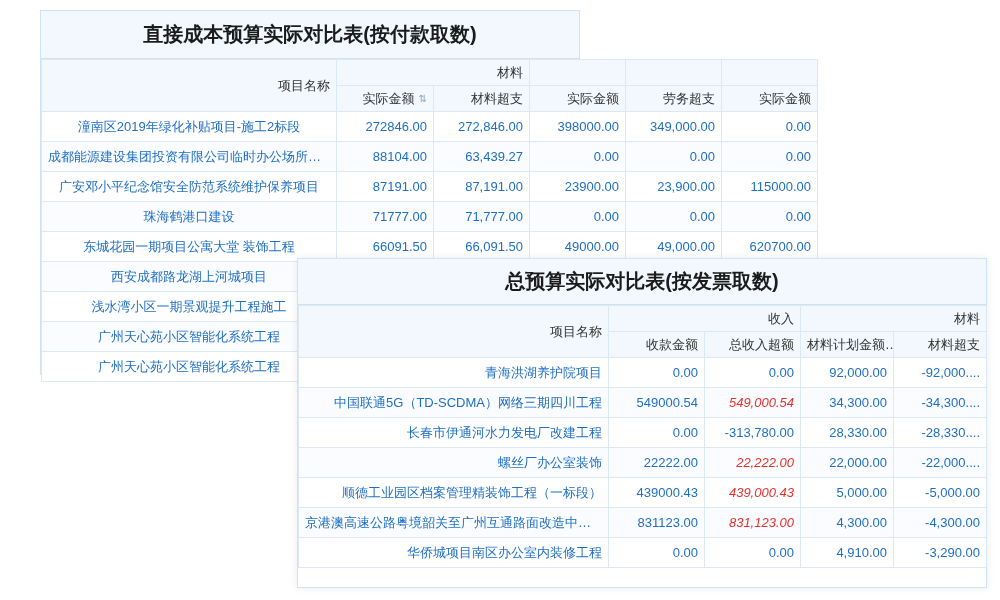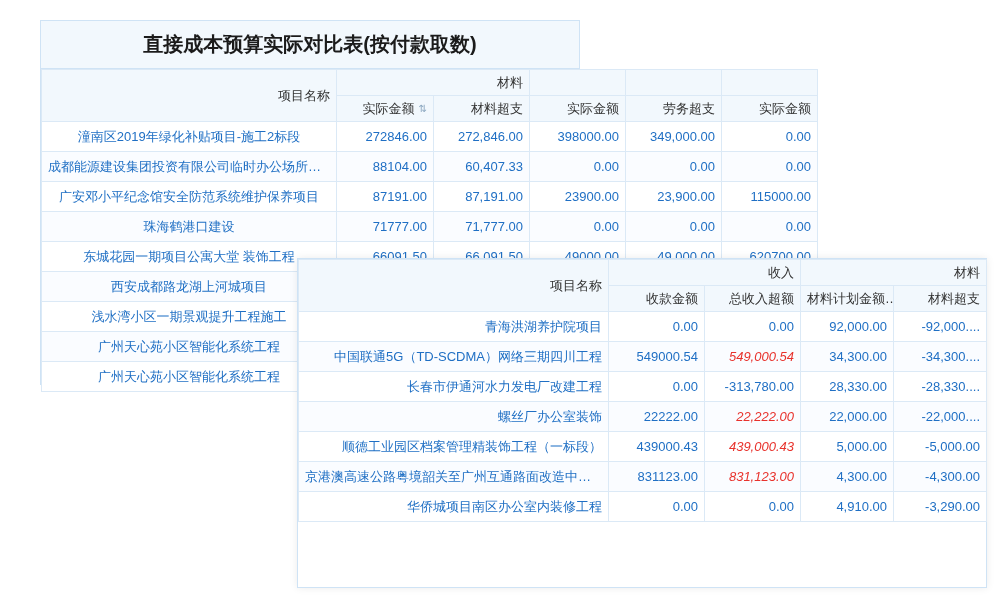--- a/index.html
+++ b/index.html
@@ -89,21 +89,20 @@
   }
   .hdr-label { display: inline-block; }
 
   
   #panel1 {
     left: 40px;
     top: 10px;
     width: 540px;
     height: 365px;
     z-index: 1;
-    margin-top: 10px;
   }
   #panel1 .panel-title { height: 48px; }
   #panel1 col.c0 { width: 295px; }
   #panel1 col.c1 { width: 97px; }
   #panel1 col.c2 { width: 96px; }
   #panel1 col.c3 { width: 96px; }
   #panel1 col.c4 { width: 96px; }
   #panel1 col.c5 { width: 96px; }
 
   
@@ -161,21 +160,21 @@
           <td class="name-cell">潼南区2019年绿化补贴项目-施工2标段</td>
           <td class="num">272846.00</td>
           <td class="num">272,846.00</td>
           <td class="num">398000.00</td>
           <td class="num">349,000.00</td>
           <td class="num">0.00</td>
         </tr>
         <tr>
           <td class="name-cell">成都能源建设集团投资有限公司临时办公场所装修</td>
           <td class="num">88104.00</td>
-          <td class="num">60,407.33</td>
+          <td class="num">63,439.27</td>
           <td class="num">0.00</td>
           <td class="num">0.00</td>
           <td class="num">0.00</td>
         </tr>
         <tr>
           <td class="name-cell">广安邓小平纪念馆安全防范系统维护保养项目</td>
           <td class="num">87191.00</td>
           <td class="num">87,191.00</td>
           <td class="num">23900.00</td>
           <td class="num">23,900.00</td>
@@ -227,20 +226,21 @@
           <td class="num"></td>
           <td class="num"></td>
           <td class="num"></td>
           <td class="num"></td>
         </tr>
       </tbody>
     </table>
   </div>
 
   <div class="panel" id="panel2">
+    <div class="panel-title">总预算实际对比表(按发票取数)</div>
     <table>
       <colgroup>
         <col class="d0">
           <col class="d1">
           <col class="d2">
           <col class="d3">
           <col class="d4">
       </colgroup>
       <thead>
         <tr>

